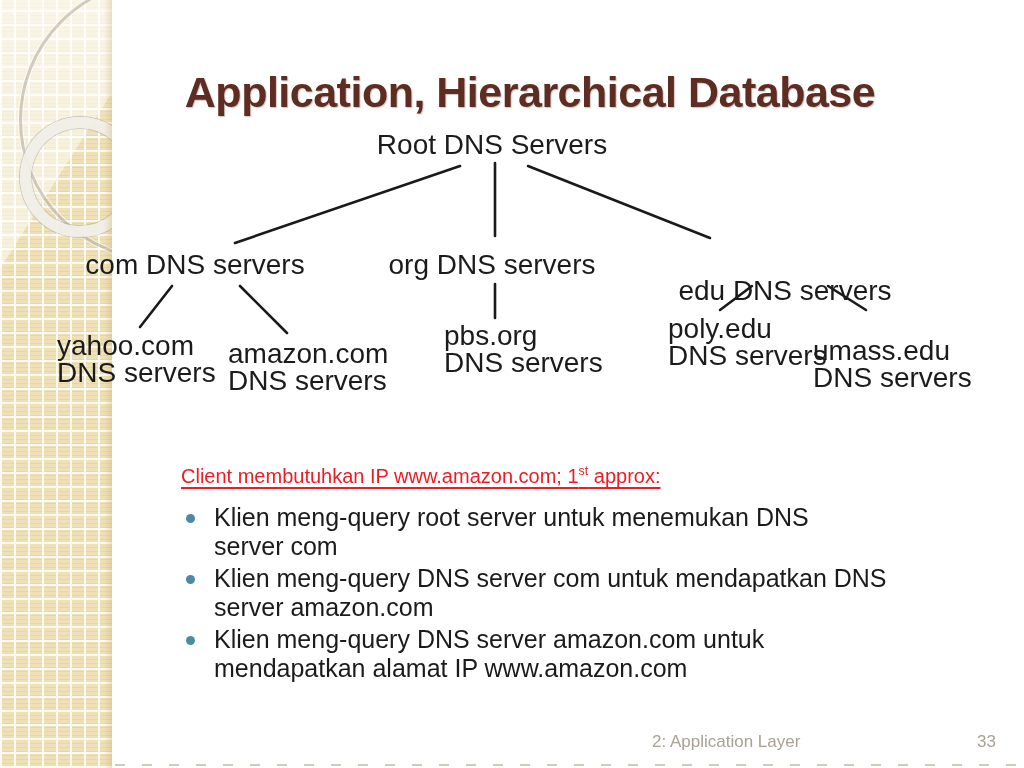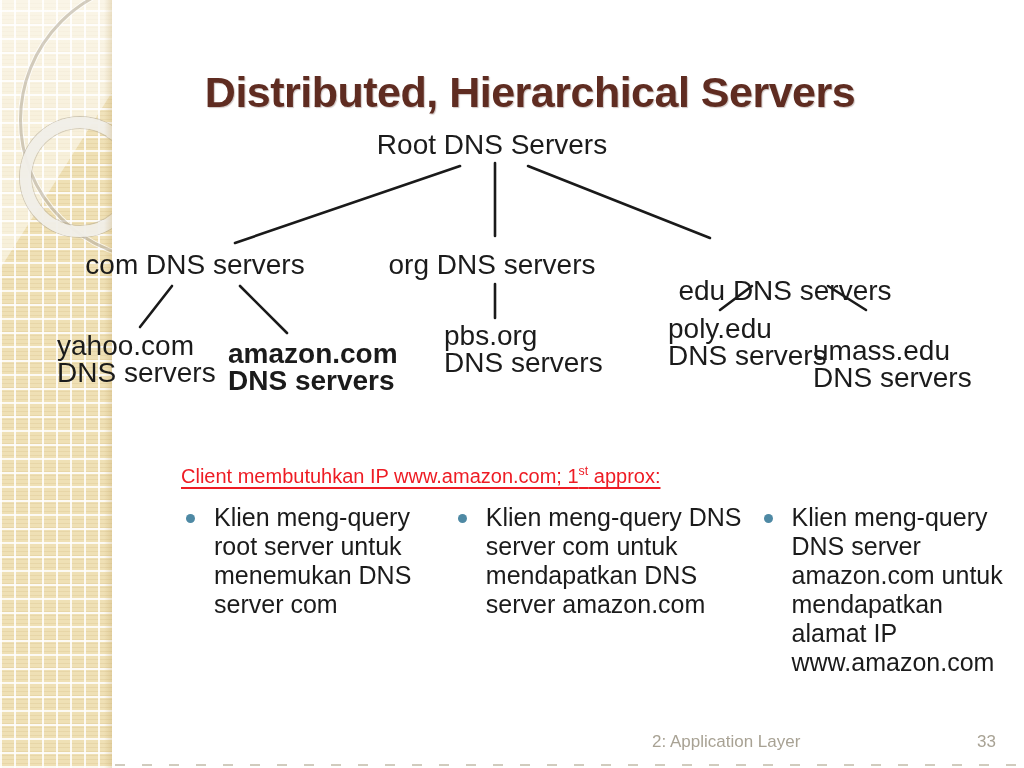--- a/index.html
+++ b/index.html
@@ -53,33 +53,33 @@
 
   
   .tree-edges{position:absolute;left:0;top:0;width:1024px;height:768px;pointer-events:none;}
   .node{position:absolute;font-size:28px;color:var(--text);white-space:pre-line;line-height:27px;}
   .node.center{transform:translateX(-50%);white-space:nowrap;}
   .n-root {left:492px;top:131px;}
   .n-com  {left:195px;top:251px;}
   .n-org  {left:492px;top:251px;}
   .n-edu  {left:785px;top:243px;margin-top:34px;}
   .n-yahoo {left:57px; top:332px;}
-  .n-amazon{left:228px;top:340px;font-weight:bold;}
+  .n-amazon{left:228px;top:340px;}
   .n-pbs   {left:444px;top:322px;}
   .n-poly  {left:668px;top:315px;}
   .n-umass {left:813px;top:315px;margin-top:22px;}
 
   
   .heading{
     position:absolute;left:181px;top:464px;font-size:20px;color:var(--accent_red);
     text-decoration:underline;text-decoration-thickness:2px;text-underline-offset:4px;
     white-space:nowrap;
   }
   .heading sup{font-size:.62em;}
-  .bullets{position:absolute;left:184px;top:503px;width:830px;display:flex;flex-direction:row;}
+  .bullets{position:absolute;left:184px;top:503px;width:830px;display:flex;flex-direction:column;}
   .bullet-item{display:flex;align-items:flex-start;margin-bottom:3px;}
   .bullet-dot{
     flex:0 0 auto;width:9px;height:9px;border-radius:50%;
     background:var(--bullet);margin:11px 19px 0 2px;
   }
   .bullet-text{font-size:25px;line-height:29px;color:var(--text);white-space:pre-line;}
 
   
   .footer-section{position:absolute;left:652px;top:732px;font-size:17px;color:var(--footer);}
   .page-number{position:absolute;right:28px;top:732px;font-size:17px;color:var(--footer);}
@@ -92,21 +92,21 @@
 <body>
 
 <div class="slide">
 
   <div class="sidebar">
     <div class="sidebar-light"></div>
     <div class="circle-thin"></div>
     <div class="circle-ring"></div>
   </div>
 
-  <div class="title">Distributed, Hierarchical Servers</div>
+  <div class="title">Application, Hierarchical Database</div>
 
   <svg class="tree-edges" viewBox="0 0 1024 768">
       <line x1="460" y1="166" x2="235" y2="243" stroke="#1a1a1a" stroke-width="2.6" stroke-linecap="round"></line>
       <line x1="495" y1="163" x2="495" y2="236" stroke="#1a1a1a" stroke-width="2.6" stroke-linecap="round"></line>
       <line x1="528" y1="166" x2="710" y2="238" stroke="#1a1a1a" stroke-width="2.6" stroke-linecap="round"></line>
       <line x1="172" y1="286" x2="140" y2="327" stroke="#1a1a1a" stroke-width="2.6" stroke-linecap="round"></line>
       <line x1="240" y1="286" x2="287" y2="333" stroke="#1a1a1a" stroke-width="2.6" stroke-linecap="round"></line>
       <line x1="495" y1="284" x2="495" y2="318" stroke="#1a1a1a" stroke-width="2.6" stroke-linecap="round"></line>
       <line x1="752" y1="286" x2="720" y2="310" stroke="#1a1a1a" stroke-width="2.6" stroke-linecap="round"></line>
       <line x1="828" y1="286" x2="866" y2="310" stroke="#1a1a1a" stroke-width="2.6" stroke-linecap="round"></line>

